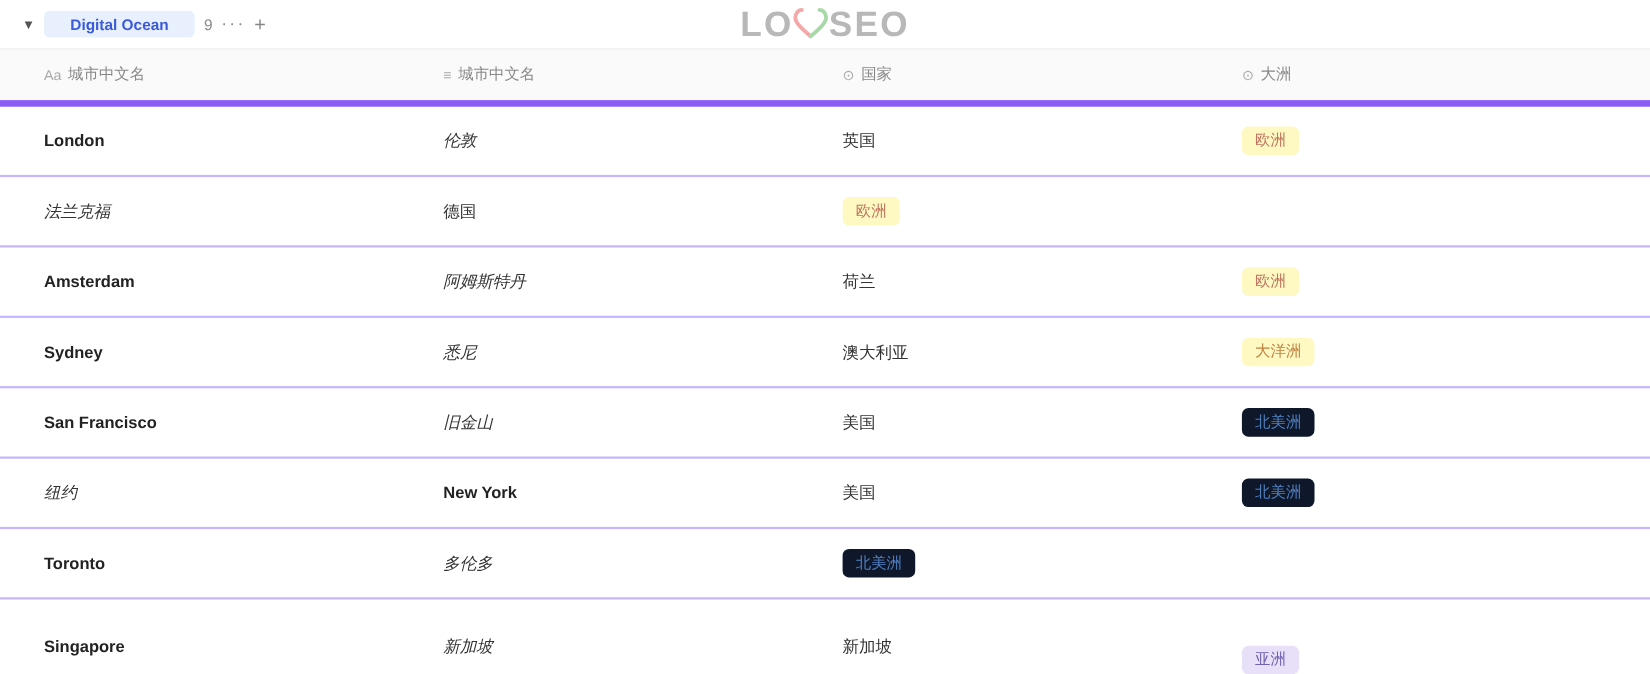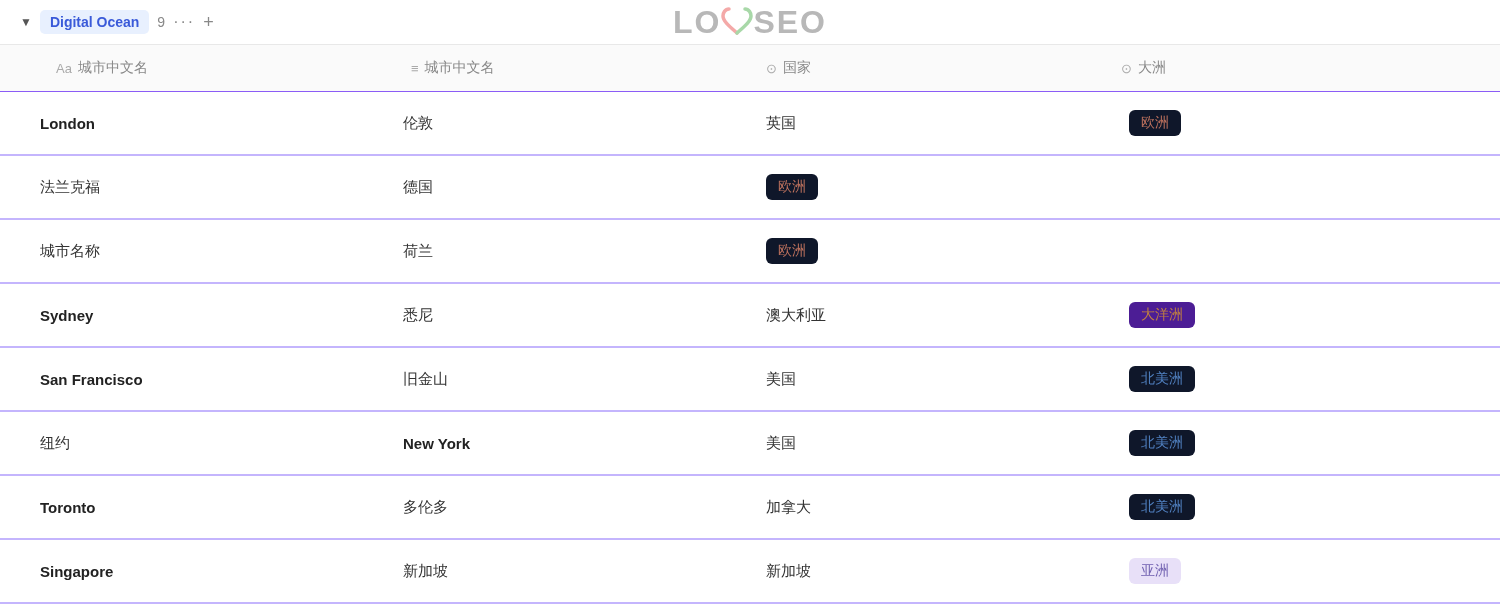--- a/index.html
+++ b/index.html
@@ -25,21 +25,21 @@
     .chevron-down {
       color: #555;
       font-size: 12px;
       cursor: pointer;
     }
     .db-tag {
       background: #e8f0fe;
       color: #3a5ad9;
       font-weight: 600;
       font-size: 14px;
-      padding: 4px 10px;
+      padding: 4px 24px;
       border-radius: 5px;
     }
     .count-badge {
       color: #888;
       font-size: 14px;
     }
     .dots-btn {
       color: #888;
       font-size: 16px;
       cursor: pointer;
@@ -59,23 +59,23 @@
       align-items: center;
       gap: 0;
     }
     
     .table-container {
       width: 100%;
     }
     .table-header {
       display: grid;
       grid-template-columns: 1fr 1fr 1fr 1fr;
-      border-bottom: 1px solid #8b5cf6;
+      border-bottom: 6px solid #8b5cf6;
       background: #fafafa;
-      padding: 0 40px;
+      padding: 0 24px;
     }
     .col-header {
       padding: 14px 16px;
       font-size: 14px;
       color: #888;
       display: flex;
       align-items: center;
       gap: 6px;
     }
     .col-header .col-icon {
@@ -93,47 +93,49 @@
       font-size: 15px;
       display: flex;
       align-items: center;
     }
     .cell-city-en {
       font-weight: 700;
       color: #222;
     }
     .cell-city-zh {
       color: #333;
+      font-style: italic;
     }
     .cell-country {
       color: #333;
     }
     .continent-badge {
       display: inline-block;
       padding: 4px 12px;
       border-radius: 6px;
       font-size: 14px;
       font-weight: 500;
     }
     .badge-europe {
-      background: #0f172a;
+      background: #fef9c3;
       color: #c0735e;
     }
     .badge-oceania {
-      background: #4c1d95;
+      background: #fef9c3;
       color: #c08040;
     }
     .badge-north-america {
       background: #0f172a;
       color: #5080c0;
       text-align: center;
     }
     .badge-asia {
       background: #e8e0f8;
       color: #7060b0;
+      margin-top: 24px;
     }
   </style>
 </head>
 <body>
 
 <div class="top-bar">
   <div class="top-bar-left">
     <span class="chevron-down">▼</span>
     <span class="db-tag">Digital Ocean</span>
     <span class="count-badge">9</span>
@@ -185,21 +187,22 @@
     </div>
   </div>
       <div class="table-row">
     <div class="table-cell cell-city-zh">法兰克福</div>
     <div class="table-cell cell-country">德国</div>
     <div class="table-cell cell-continent">
       <span class="continent-badge badge-europe">欧洲</span>
     </div>
   </div>
       <div class="table-row">
-    <div class="table-cell cell-city-zh">城市名称</div>
+    <div class="table-cell cell-city-en">Amsterdam</div>
+    <div class="table-cell cell-city-zh">阿姆斯特丹</div>
     <div class="table-cell cell-country">荷兰</div>
     <div class="table-cell cell-continent">
       <span class="continent-badge badge-europe">欧洲</span>
     </div>
   </div>
       <div class="table-row">
     <div class="table-cell cell-city-en">Sydney</div>
     <div class="table-cell cell-city-zh">悉尼</div>
     <div class="table-cell cell-country">澳大利亚</div>
     <div class="table-cell cell-continent">
@@ -218,21 +221,20 @@
     <div class="table-cell cell-city-zh">纽约</div>
     <div class="table-cell cell-city-en">New York</div>
     <div class="table-cell cell-country">美国</div>
     <div class="table-cell cell-continent">
       <span class="continent-badge badge-north-america">北美洲</span>
     </div>
   </div>
       <div class="table-row">
     <div class="table-cell cell-city-en">Toronto</div>
     <div class="table-cell cell-city-zh">多伦多</div>
-    <div class="table-cell cell-country">加拿大</div>
     <div class="table-cell cell-continent">
       <span class="continent-badge badge-north-america">北美洲</span>
     </div>
   </div>
       <div class="table-row">
     <div class="table-cell cell-city-en">Singapore</div>
     <div class="table-cell cell-city-zh">新加坡</div>
     <div class="table-cell cell-country">新加坡</div>
     <div class="table-cell cell-continent">
       <span class="continent-badge badge-asia">亚洲</span>

